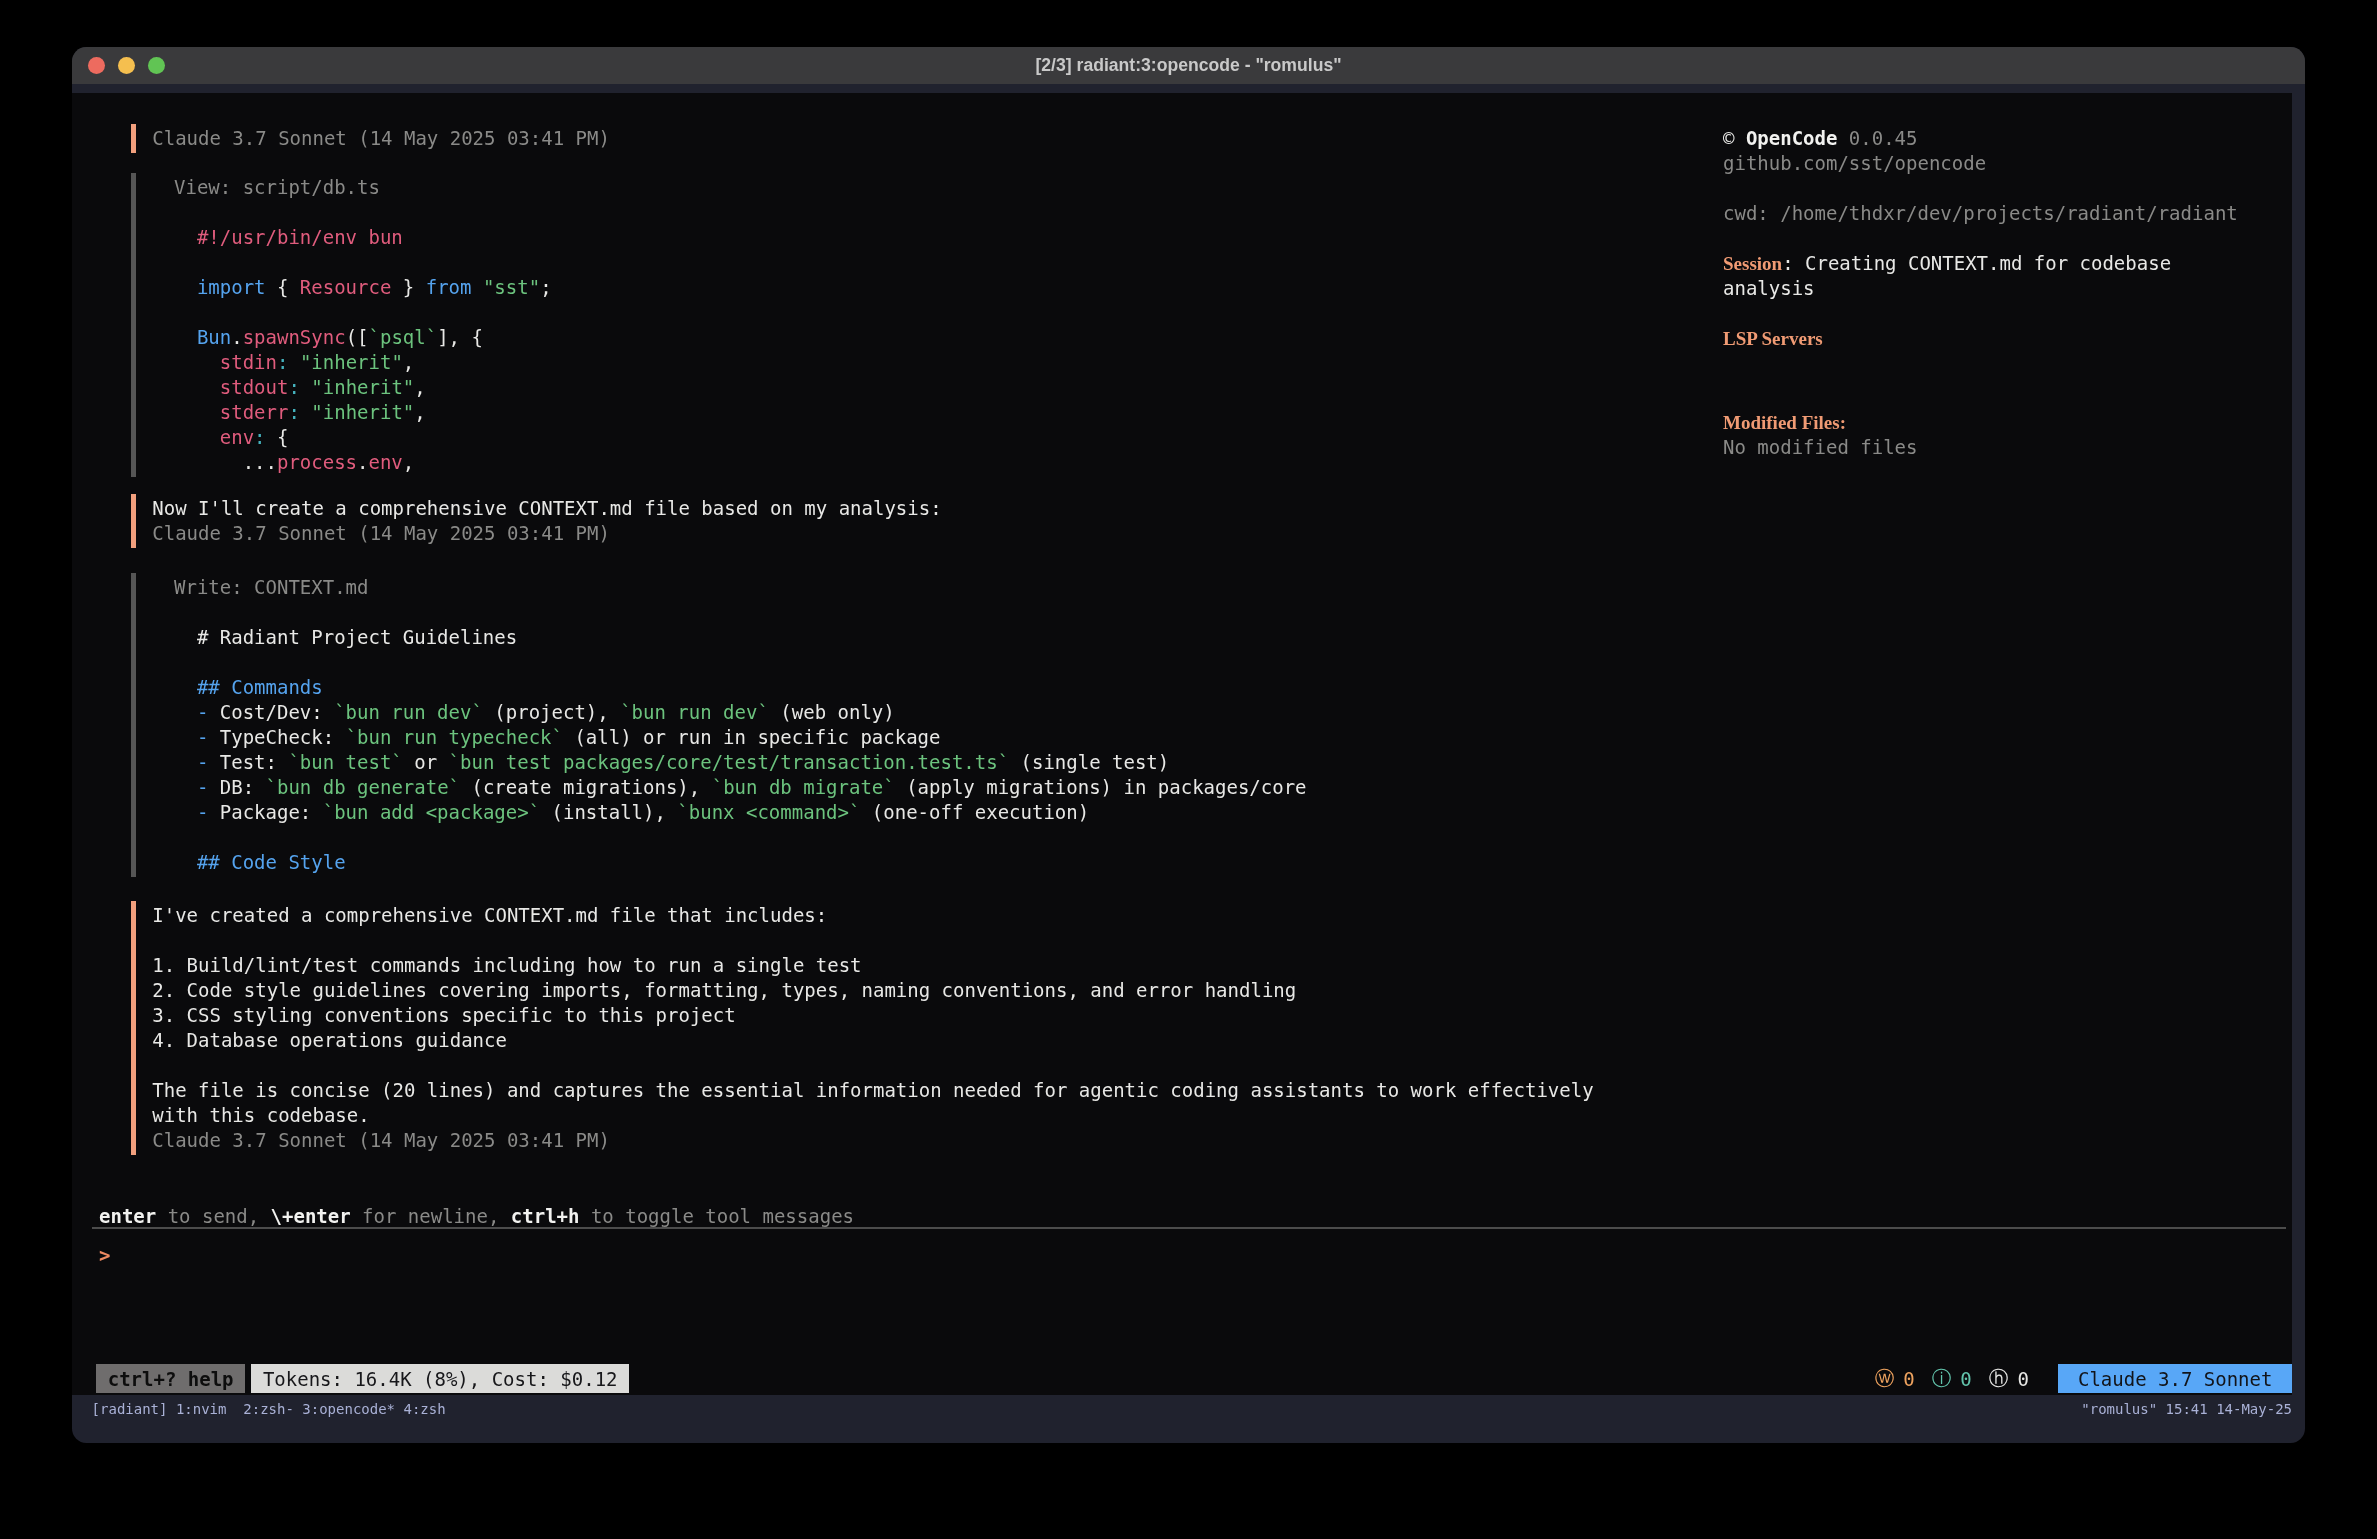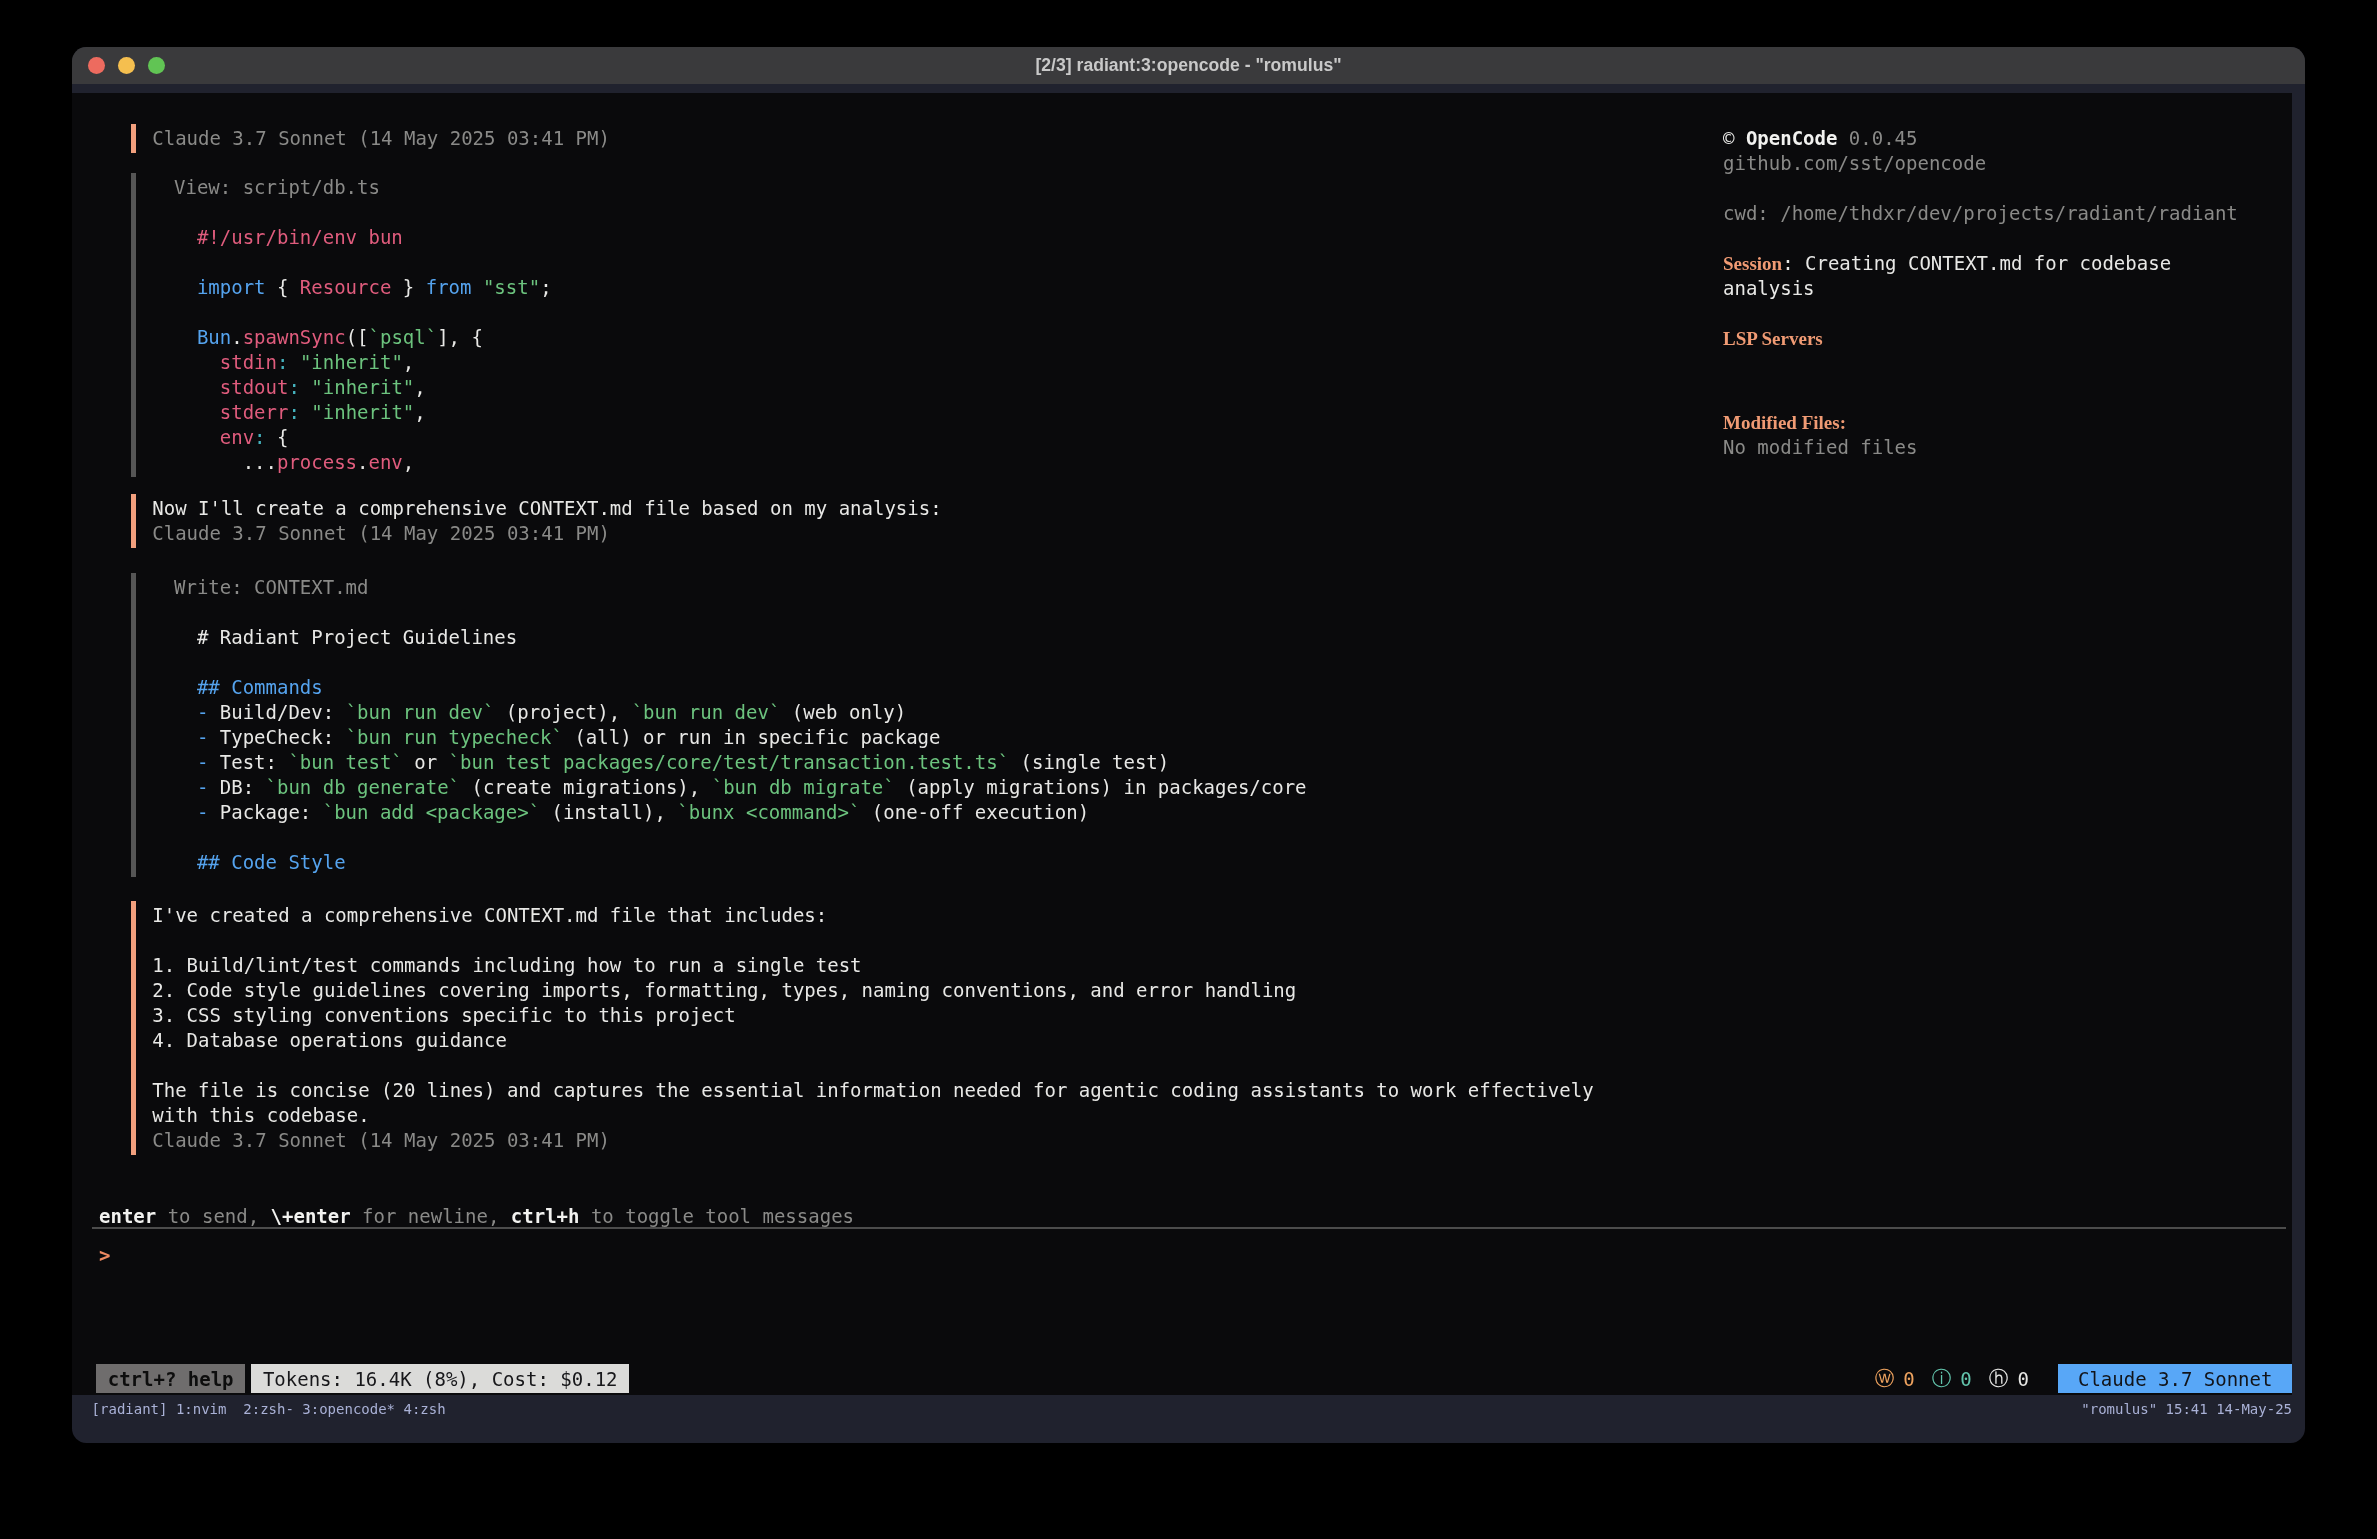--- a/index.html
+++ b/index.html
@@ -95,21 +95,21 @@
           <div class="line"><span class="c-white">Now I'll create a comprehensive CONTEXT.md file based on my analysis:</span></div>
           <div class="line"><span class="c-gray">Claude 3.7 Sonnet (14 May 2025 03:41 PM)</span></div>
         </section>
 
       <section class="msg b-gray" style="top:480px">
           <div class="line"><span class="c-gray">Write: CONTEXT.md</span></div>
           <div class="line"></div>
           <div class="line"><span class="c-white">  # Radiant Project Guidelines</span></div>
           <div class="line"></div>
           <div class="line"><span class="c-white">  </span><span class="c-blue">## Commands</span></div>
-          <div class="line"><span class="c-white">  </span><span class="c-blue">- </span><span class="c-white">Build/Dev: </span><span class="c-green">`bun run dev`</span><span class="c-white"> (project), </span><span class="c-green">`bun run dev`</span><span class="c-white"> (web only)</span></div>
+          <div class="line"><span class="c-white">  </span><span class="c-blue">- </span><span class="c-white">Cost/Dev: </span><span class="c-green">`bun run dev`</span><span class="c-white"> (project), </span><span class="c-green">`bun run dev`</span><span class="c-white"> (web only)</span></div>
           <div class="line"><span class="c-white">  </span><span class="c-blue">- </span><span class="c-white">TypeCheck: </span><span class="c-green">`bun run typecheck`</span><span class="c-white"> (all) or run in specific package</span></div>
           <div class="line"><span class="c-white">  </span><span class="c-blue">- </span><span class="c-white">Test: </span><span class="c-green">`bun test`</span><span class="c-white"> or </span><span class="c-green">`bun test packages/core/test/transaction.test.ts`</span><span class="c-white"> (single test)</span></div>
           <div class="line"><span class="c-white">  </span><span class="c-blue">- </span><span class="c-white">DB: </span><span class="c-green">`bun db generate`</span><span class="c-white"> (create migrations), </span><span class="c-green">`bun db migrate`</span><span class="c-white"> (apply migrations) in packages/core</span></div>
           <div class="line"><span class="c-white">  </span><span class="c-blue">- </span><span class="c-white">Package: </span><span class="c-green">`bun add &lt;package&gt;`</span><span class="c-white"> (install), </span><span class="c-green">`bunx &lt;command&gt;`</span><span class="c-white"> (one-off execution)</span></div>
           <div class="line"></div>
           <div class="line"><span class="c-white">  </span><span class="c-blue">## Code Style</span></div>
         </section>
 
       <section class="msg b-orange" style="top:808px">
           <div class="line"><span class="c-white">I've created a comprehensive CONTEXT.md file that includes:</span></div>

